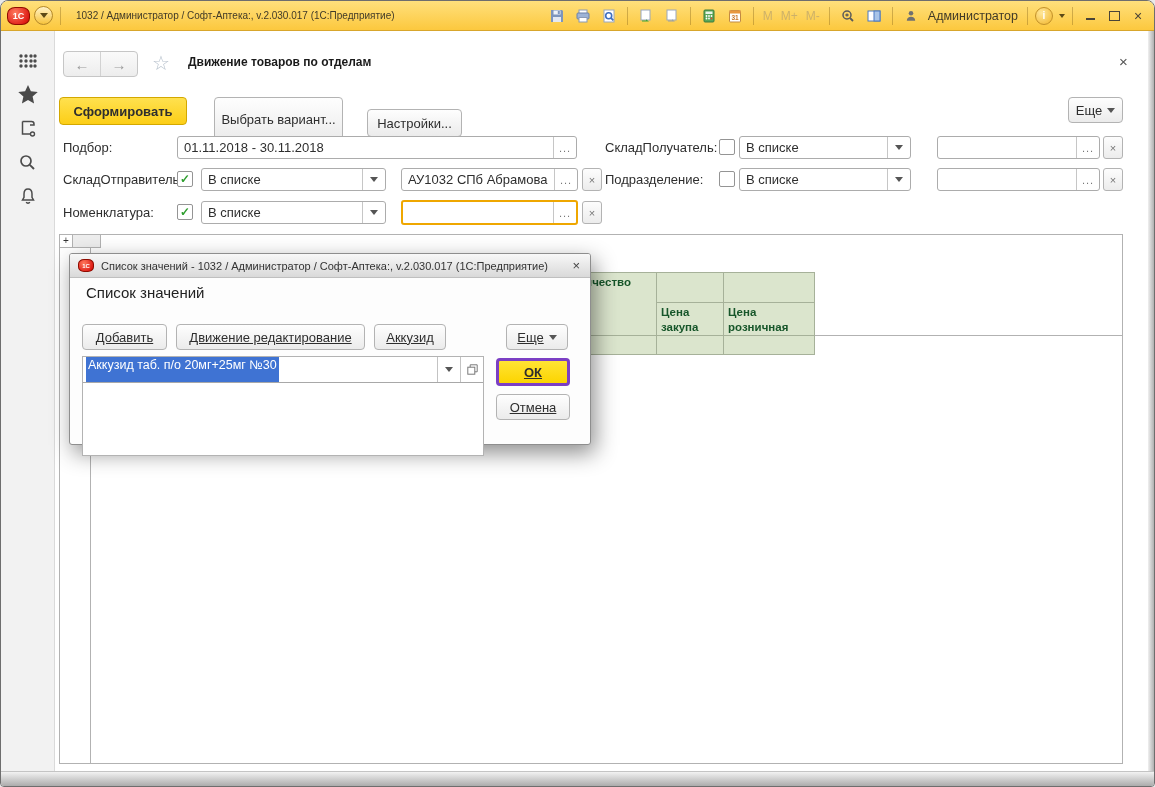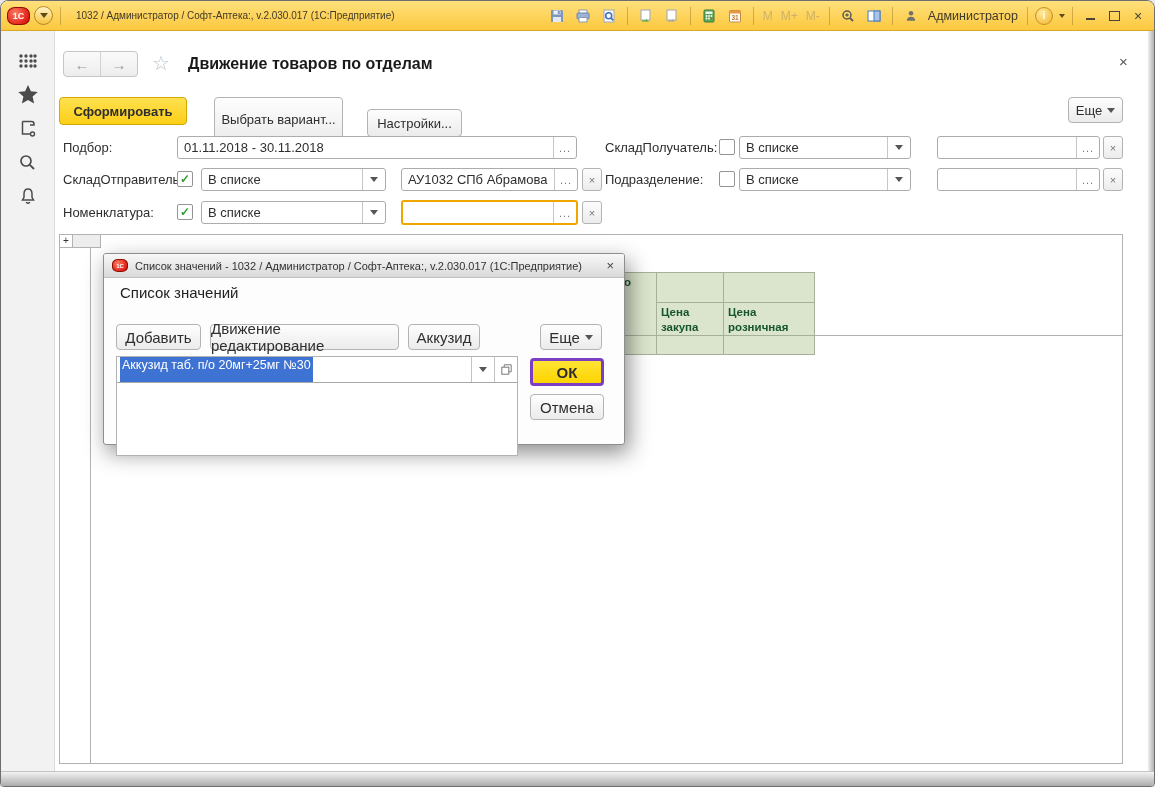--- a/index.html
+++ b/index.html
@@ -35,21 +35,21 @@
   .lbl{position:absolute;font-size:13px;color:#2e2e2e;line-height:23px;white-space:nowrap;}
   .btn{position:absolute;box-sizing:border-box;display:flex;align-items:center;justify-content:center;gap:5px;
        background:linear-gradient(#fefefe,#ebebeb);border:1px solid #b3b3b3;border-radius:4px;
        font-size:13px;color:#2e2e2e;cursor:default;}
   .btn-primary{background:linear-gradient(#ffe14f,#fcce17);border-color:#d3a800;font-weight:bold;}
   .arrow-down{width:0;height:0;border-left:4px solid transparent;border-right:4px solid transparent;border-top:5px solid #555;}
   .navgroup{position:absolute;display:flex;border:1px solid #c6c6c6;border-radius:4px;overflow:hidden;background:linear-gradient(#fafafa,#ededed);}
   .navbtn{width:36px;height:24px;display:flex;align-items:center;justify-content:center;color:#9a9a9a;font-size:15px;}
   .navdiv{width:1px;background:#d2d2d2;}
   .fav-star{position:absolute;font-size:20px;color:#b9c3ce;}
-  .page-title{position:absolute;font-size:16px;font-weight:bold;color:#1a1a1a;white-space:nowrap;}
+  .page-title{position:absolute;font-size:12px;font-weight:bold;color:#1a1a1a;white-space:nowrap;}
   .form-close{position:absolute;font-size:15px;color:#555;}
   .chk{position:absolute;width:16px;height:16px;box-sizing:border-box;border:1px solid #949494;border-radius:2px;background:#fff;
        display:flex;align-items:center;justify-content:center;color:#2e9e2e;font-weight:bold;font-size:12px;}
   .fieldbox{position:absolute;height:23px;box-sizing:border-box;border:1px solid #acacac;border-radius:3px;background:#fff;
             display:flex;align-items:stretch;overflow:hidden;}
   .fieldbox.focus{border:2px solid #efa700;}
   .fieldbox input{flex:1;min-width:0;border:0;outline:0;padding:0 6px;font:13px "Liberation Sans",sans-serif;color:#2e2e2e;background:transparent;}
   .fseg{width:22px;border-left:1px solid #c6c6c6;display:flex;align-items:center;justify-content:center;color:#777;}
   .fseg.dots{font-size:11px;letter-spacing:1px;}
   .xbtn{position:absolute;width:20px;height:23px;box-sizing:border-box;border:1px solid #b3b3b3;border-radius:3px;
@@ -68,21 +68,21 @@
   .dialog{position:absolute;box-sizing:border-box;border:1px solid #8e8e8e;border-radius:3px;background:#fdfdfd;
           box-shadow:4px 8px 22px rgba(0,0,0,.45);z-index:20;}
   .dlg-titlebar{height:23px;background:linear-gradient(#f8f8f8,#d9d9d9);border-bottom:1px solid #bfbfbf;border-radius:2px 2px 0 0;
                 display:flex;align-items:center;padding:0 8px;gap:7px;}
   .mini-logo{width:14px;height:11px;border-radius:6px/5px;background:radial-gradient(circle at 35% 30%,#ff7a5e,#d40000);
              border:1px solid #8f0c00;color:#fff;font-weight:bold;font-size:6px;display:flex;align-items:center;justify-content:center;}
   .dlg-title{flex:1;font-size:11px;color:#333;white-space:nowrap;overflow:hidden;}
   .dlg-close{font-size:13px;color:#444;padding:0 2px;}
   .dlg-heading{position:absolute;left:16px;top:30px;font-size:15px;color:#222;}
   .dbtn{position:absolute;box-sizing:border-box;display:flex;align-items:center;justify-content:center;gap:5px;
-        background:linear-gradient(#fefefe,#ebebeb);border:1px solid #b3b3b3;border-radius:4px;font-size:15px;color:#2e2e2e;}
+        background:linear-gradient(#fefefe,#ebebeb);border:1px solid #b3b3b3;border-radius:4px;font-size:13px;color:#2e2e2e;text-decoration:underline;}
   .okbtn{background:linear-gradient(#ffe435,#fcd400);border:3px solid #7b3fc4;font-weight:bold;border-radius:4px;}
   .vlist{position:absolute;box-sizing:border-box;border:1px solid #b3b3b3;background:#fff;}
   .vlist-editor{display:flex;align-items:stretch;height:25px;border-bottom:1px solid #a8a8a8;}
   .vlist-text{flex:1;display:flex;padding:0 3px;overflow:hidden;}
   .sel-text{background:#3f73d3;color:#fff;font-size:12.5px;padding:1px 2px;white-space:nowrap;}
   .ed-btn{width:22px;border-left:1px solid #c3c3c3;display:flex;align-items:center;justify-content:center;}
   
   .right-edge{position:absolute;left:1147px;top:30px;width:7px;height:740px;background:linear-gradient(to right,#f0f0f0,#a6a6a6);}
   .bottom-edge{position:absolute;left:0;top:770px;width:100%;height:16px;background:linear-gradient(#f2f2f2,#a2a2a2);border-top:1px solid #c4c4c4;}
 </style>
@@ -332,21 +332,21 @@
       <div class="gcell" style="left:462px;top:100px;width:135px;height:20px;"></div>
       <div class="gcell" style="left:596px;top:100px;width:68px;height:20px;"></div>
       <div class="gcell" style="left:663px;top:100px;width:92px;height:20px;"></div>
       <div class="gline" style="left:755px;top:100px;width:308px;height:1px;"></div>
     </div>
   </div>
 
   <div class="right-edge"></div>
   <div class="bottom-edge"></div>
 
-  <div class="dialog" style="left:68px;top:252px;width:522px;height:192px;margin-left:34px;">
+  <div class="dialog" style="left:68px;top:252px;width:522px;height:192px;">
     <div class="dlg-titlebar">
       <span class="mini-logo">1С</span>
       <span class="dlg-title">Список значений - 1032 / Администратор / Софт-Аптека:, v.2.030.017  (1С:Предприятие)</span>
       <span class="dlg-close">×</span>
     </div>
     <div class="dlg-heading">Список значений</div>
 
     <div class="dbtn" style="left:12px;top:70px;width:85px;height:26px;">Добавить</div>
     <div class="dbtn" style="left:106px;top:70px;width:189px;height:26px;">Движение редактирование</div>
     <div class="dbtn" style="left:304px;top:70px;width:72px;height:26px;">Аккузид</div>

